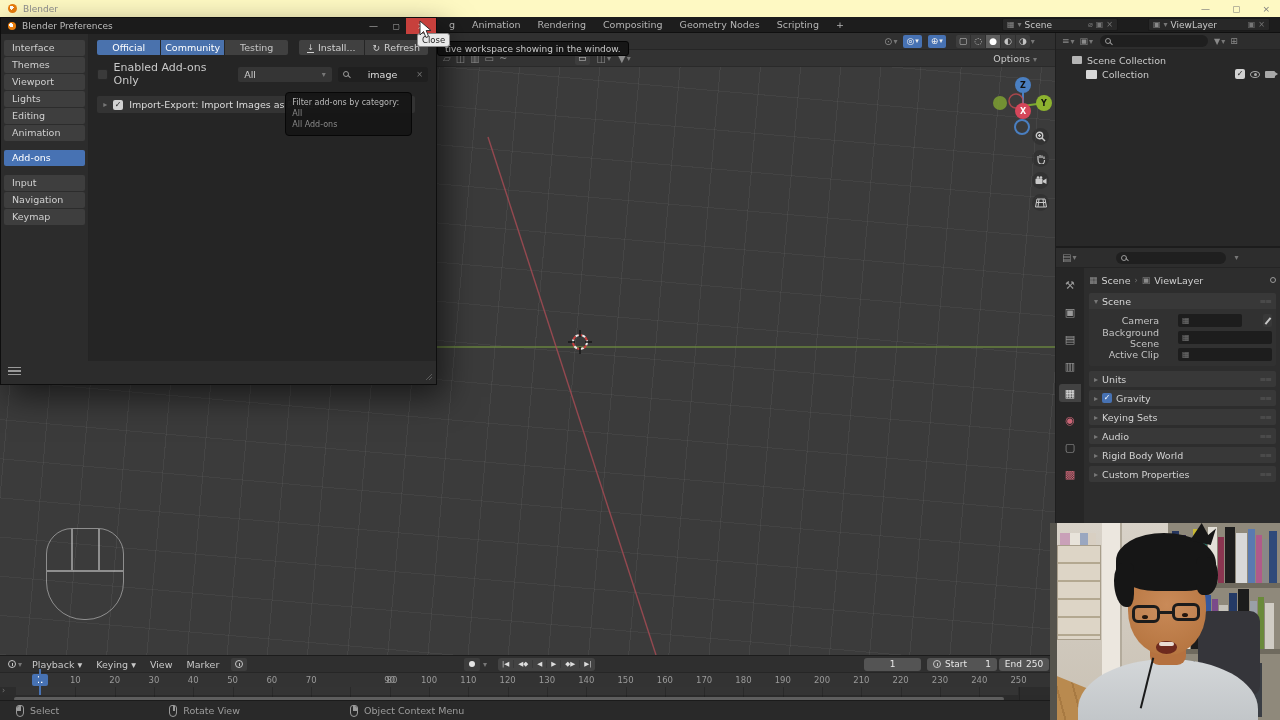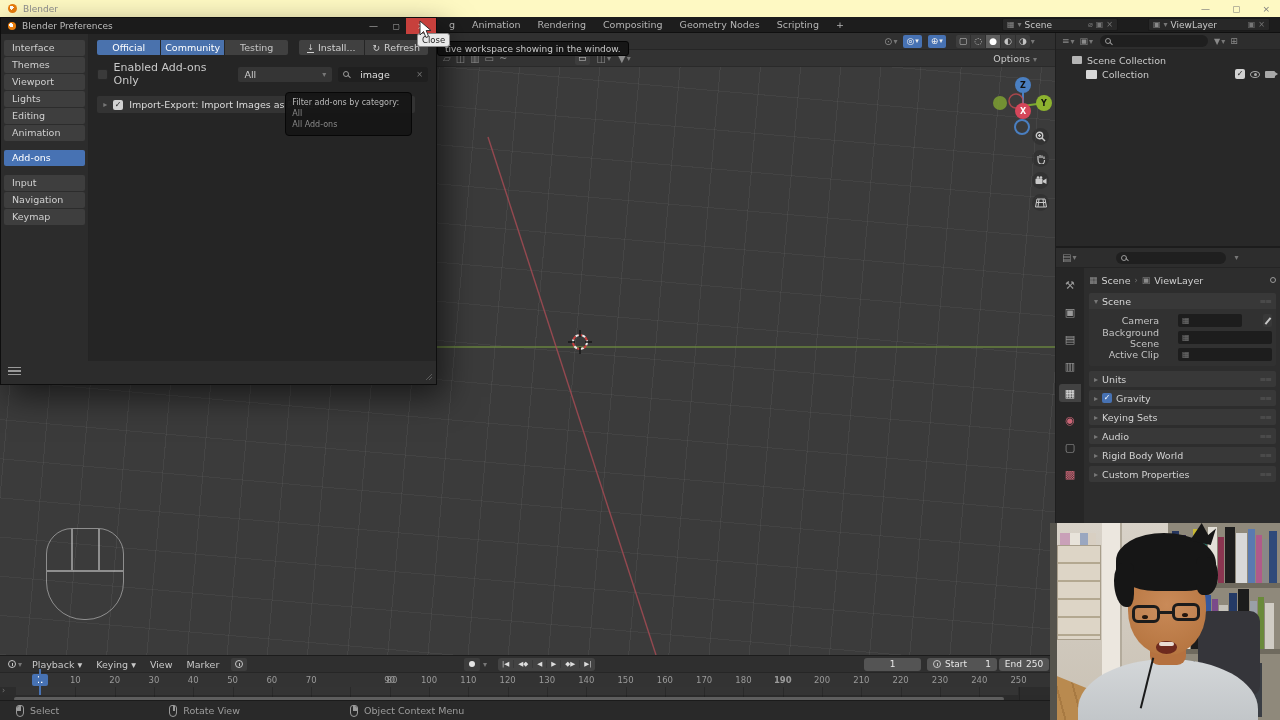--- a/index.html
+++ b/index.html
@@ -25,21 +25,21 @@
 .seg{height:13px;background:#3d3d3d;display:flex;align-items:center;justify-content:center;font-size:9px;color:#c5c5c5;padding:0 3px}
 .seg.active{background:#5f5f5f;color:#fff}
 .bluebtn{background:#4772b3;color:#eee;border-radius:2px;height:13px;display:flex;align-items:center;padding:0 3px;font-size:9px;gap:1px}
 .icon-dim{color:#8a8a8a;font-size:10px}
 #gizmo{z-index:2}
 .vicon{width:17px;height:17px;border-radius:50%;background:rgba(40,40,40,.45);color:#c3c3c3;display:flex;align-items:center;justify-content:center;z-index:2}
 
 #rightpanel{left:1055px;top:33px;width:225px;height:622px;background:#2d2d2d;border-left:1px solid #1f1f1f}
 #outliner-header{left:0;top:0;width:225px;height:17px;background:#2d2d2d;border-bottom:1px solid #242424}
 #outliner-body{left:0;top:17px;width:225px;height:196px;background:#282828;font-size:9.5px;color:#c9c9c9}
-.srch{background:#1f1f1f;border-radius:7px;height:12px;display:flex;align-items:center;gap:11px;padding:0 5px}
+.srch{background:#1f1f1f;border-radius:7px;height:12px;display:flex;align-items:center;gap:19px;padding:0 5px}
 .mag{width:6px;height:6px;border:1.2px solid #999;border-radius:50%;position:relative;display:inline-block;flex:none}
 .mag::after{content:"";position:absolute;width:4px;height:1.2px;background:#999;transform:rotate(45deg);right:-3px;bottom:-1px}
 .eye{width:10px;height:7px;border:1px solid #a8a8a8;border-radius:50%;position:relative;display:inline-block}
 .eye::after{content:"";position:absolute;width:3px;height:3px;border-radius:50%;background:#a8a8a8;left:2.5px;top:1.5px}
 .cbx{width:10px;height:10px;background:#d2d2d2;border-radius:2px;color:#1b1b1b;font-size:8px;line-height:10px;text-align:center;display:inline-block;flex:none}
 .cbx.blue{background:#4772b3;color:#fff}
 .cam{width:10px;height:7px;background:#a8a8a8;border-radius:1px;position:relative;display:inline-block}
 .cam::after{content:"";position:absolute;right:-3px;top:1px;border-left:3px solid #a8a8a8;border-top:2.5px solid transparent;border-bottom:2.5px solid transparent}
 #props-divider{left:0;top:213px;width:225px;height:2px;background:#1c1c1c}
 #props-header{left:0;top:215px;width:225px;height:20px;background:#2d2d2d;border-bottom:1px solid #242424}
@@ -457,21 +457,21 @@
       <span class="tick" style="left: 389.77px;">90</span>
       <span class="tick" style="left: 429.07px;">100</span>
       <span class="tick" style="left: 468.37px;">110</span>
       <span class="tick" style="left: 507.67px;">120</span>
       <span class="tick" style="left: 546.97px;">130</span>
       <span class="tick" style="left: 586.27px;">140</span>
       <span class="tick" style="left: 625.57px;">150</span>
       <span class="tick" style="left: 664.87px;">160</span>
       <span class="tick" style="left: 704.17px;">170</span>
       <span class="tick" style="left: 743.47px;">180</span>
-      <span class="tick" style="left: 782.77px; font-weight: bold;">190</span>
+      <span class="tick" style="left: 782.77px;">190</span>
       <span class="tick" style="left: 822.07px;">200</span>
       <span class="tick" style="left: 861.37px;">210</span>
       <span class="tick" style="left: 900.67px;">220</span>
       <span class="tick" style="left: 939.97px;">230</span>
       <span class="tick" style="left: 979.27px;">240</span>
       <span class="tick" style="left: 1018.57px;">250</span>
       <span id="curframe" style="left: 40px;">1</span>
     </div>
   <div class="a" id="band">
       <span class="range"></span>

